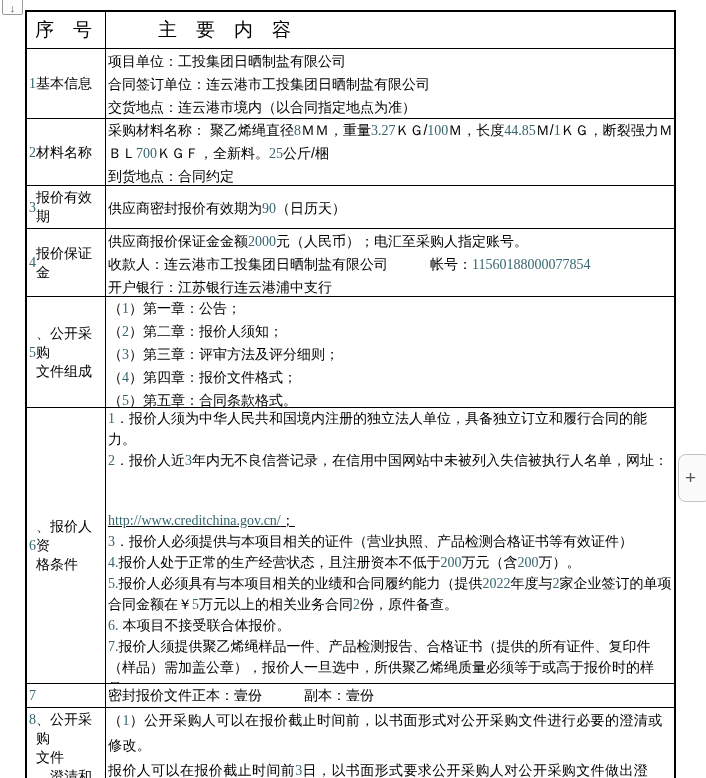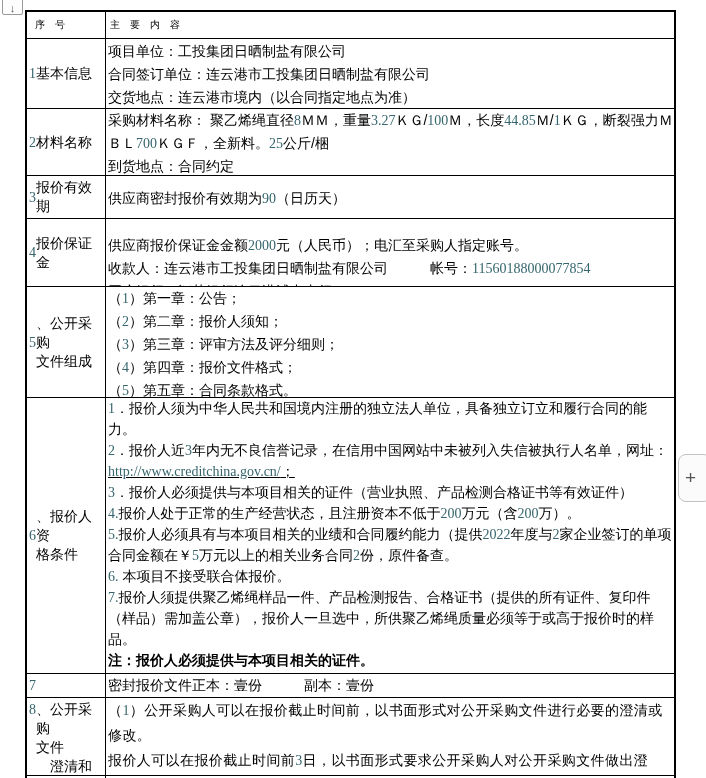--- a/index.html
+++ b/index.html
@@ -31,30 +31,30 @@
   .t-row{display:flex;border-bottom:1px solid #000;box-sizing:border-box;overflow:hidden;}
   .cell-label{
     width:79px;min-width:79px;border-right:1px solid #000;box-sizing:border-box;
     display:flex;align-items:center;
     white-space:pre-line;line-height:19px;padding:1px 0 1px 2px;
   }
   .cell-content{flex:1;padding:0 0 0 2px;overflow:hidden;box-sizing:border-box;}
   .line{white-space:pre-wrap;}
   
   .lat{font-family:"Liberation Serif", serif;color:#35656d;}
-  .url-line{text-decoration:underline;}
+  .url-line{text-decoration:underline;margin-top:39px;}
   .bold{font-weight:bold;}
   
-  .row-h{height:27px;font-size:10px;}
+  .row-h{height:37px;font-size:19px;gap:48px;}
   .row-h .cell-label{align-items:center;padding-left:8px;line-height:20px;}
   .row-h .cell-content{display:flex;align-items:center;padding-left:4px;}
   .row-1{height:70px}.row-1 .cell-content{line-height:23px;padding-top:1px;}
   .row-2{height:67px}.row-2 .cell-content{line-height:22px;}
   .row-3{height:43px}.row-3 .cell-content{line-height:21px;margin-top:12px;}
-  .row-4{height:68px}.row-4 .cell-content{line-height:22px;padding-top:1px;margin-top:14px;}
+  .row-4{height:68px}.row-4 .cell-content{line-height:22px;padding-top:1px;}
   .row-5{height:111px}.row-5 .cell-content{line-height:22px;}
   .row-6{height:276px}.row-6 .cell-content{line-height:21px;}
   .row-7{height:24px}.row-7 .cell-content{line-height:22px;}
   .row-8{height:78px}
   .row-8 .cell-content{line-height:25px;letter-spacing:0.4px;}
   .row-8 .cell-label{align-items:flex-start;padding-top:2px;}
   .row-stub{height:30px;border-bottom:none;}
 </style>
 </head>
 <body>

